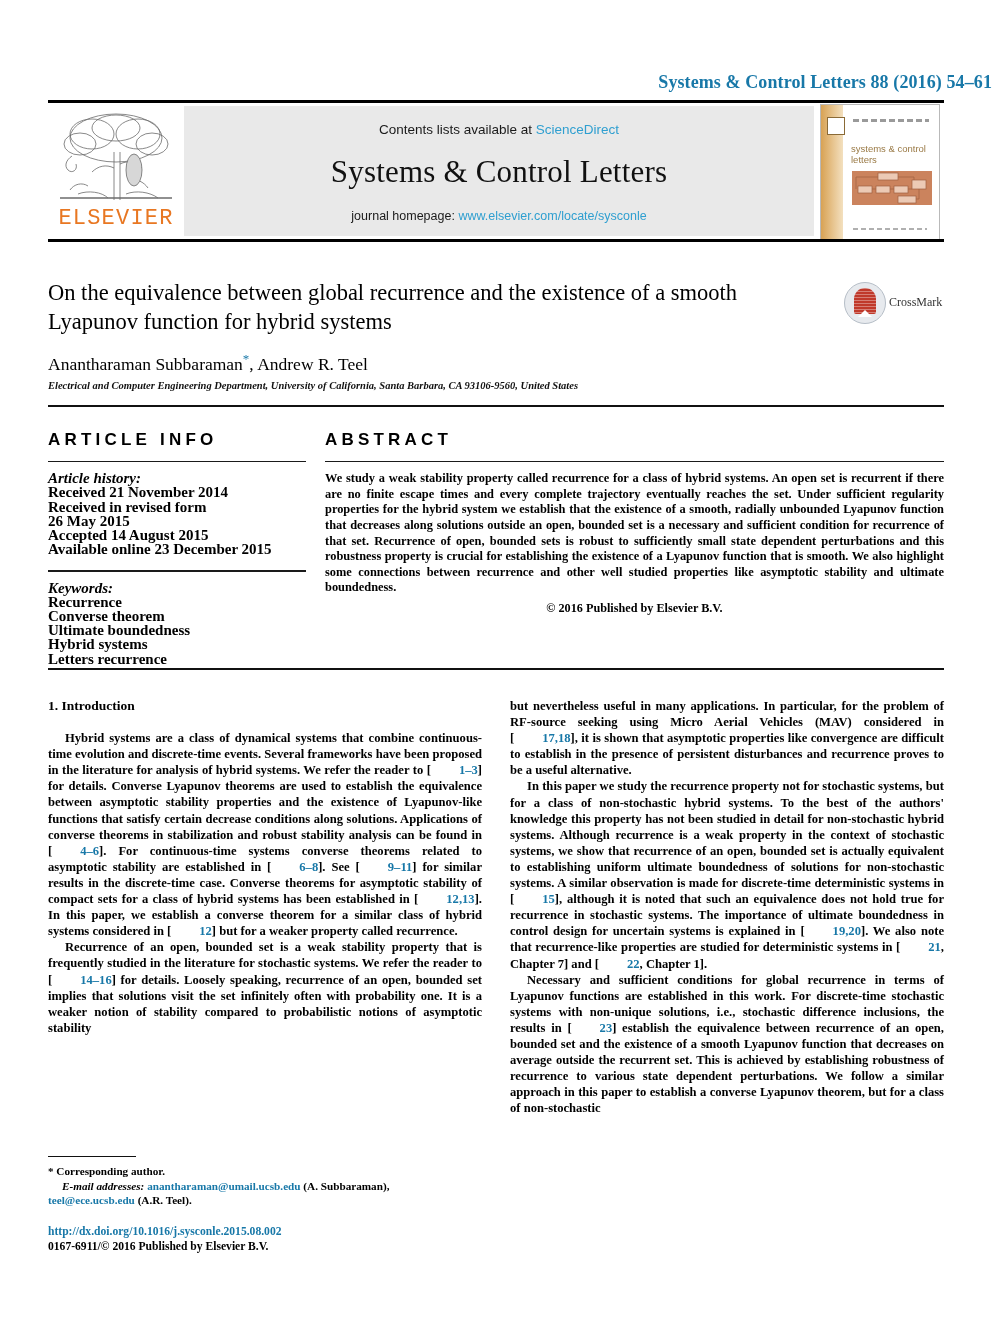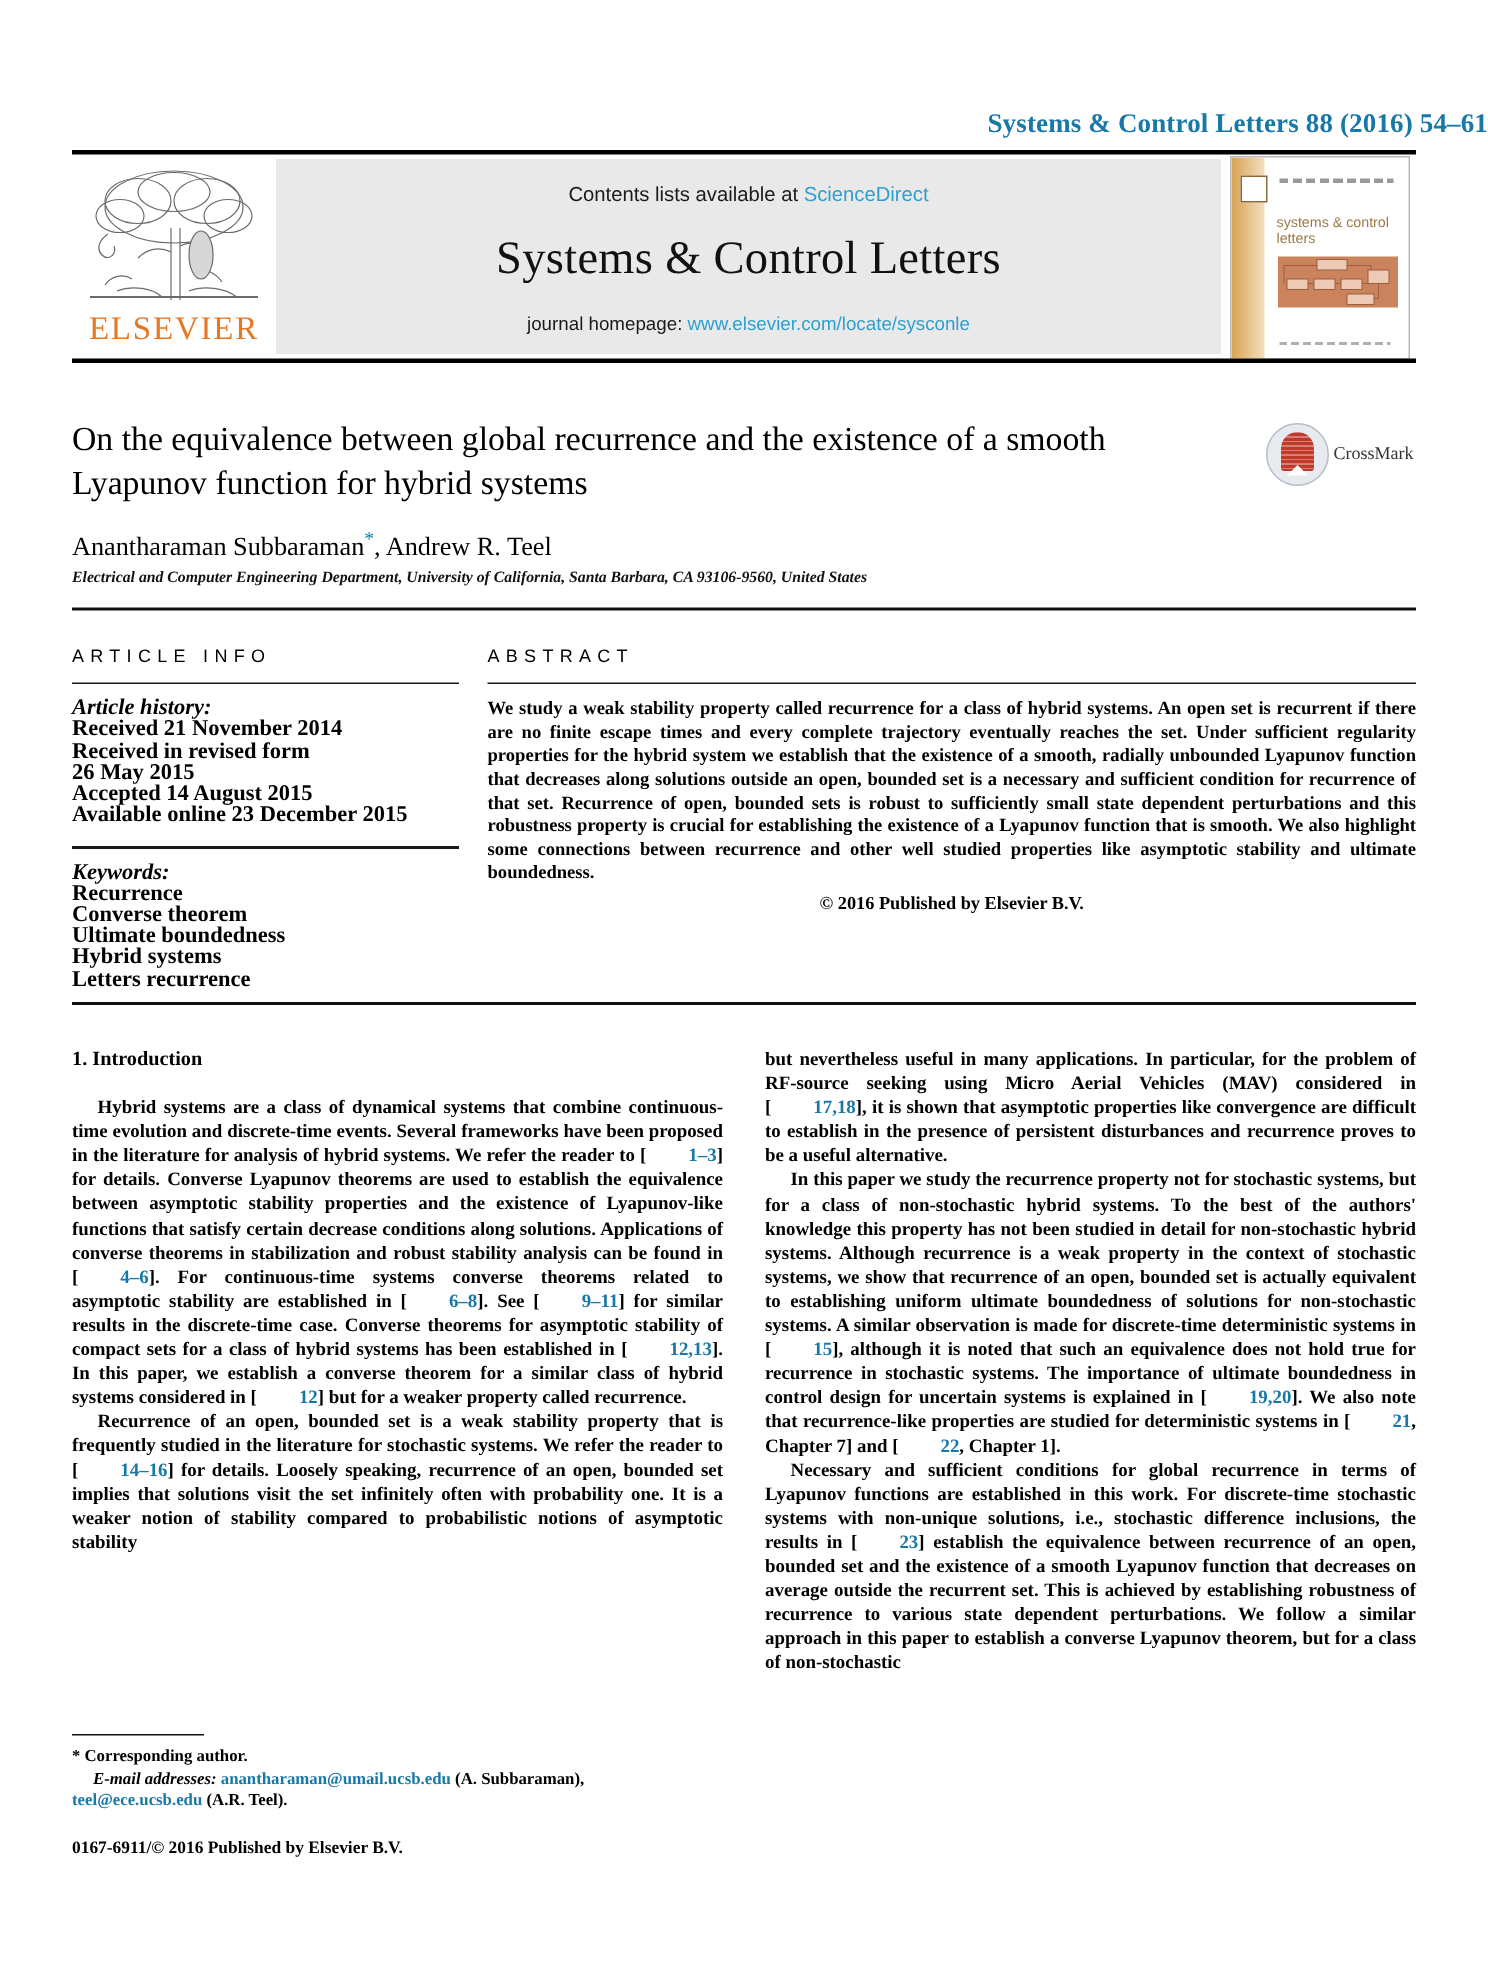--- a/index.html
+++ b/index.html
@@ -68,21 +68,21 @@
     position: absolute;
     left: 8px; top: 2px;
     width: 116px; height: 96px;
   }
   .elsevier-word {
     position: absolute;
     left: 0; top: 100px;
     width: 132px;
     text-align: center;
     color: #e87722;
-    font-family: Liberation Serif, serif;
+    font-family: Liberation Mono, monospace;
     font-size: 22px;
     letter-spacing: 1.2px;
   }
   .center-band {
     position: absolute;
     left: 136px;
     top: 6px;
     width: 630px;
     height: 130px;
     background: #e9e9e9;
@@ -258,22 +258,22 @@
 
   
   .info-col {
     position: absolute;
     left: 48px;
     top: 430px;
     width: 258px;
   }
   .section-head {
     font-family: "Liberation Sans", sans-serif;
-    font-weight: normal;
-    font-size: 12px;
+    font-weight: bold;
+    font-size: 17px;
     letter-spacing: 4.2px;
     color: #000;
   }
   .thin-rule {
     height: 1.2px;
     background: #1a1a1a;
     margin: 11px 0 9px 0;
   }
   .meta-text {
     font-family: "Liberation Serif", serif;
@@ -513,16 +513,17 @@
   <div class="foot-rule"></div>
   <div class="footnote">
     <span class="star">*</span>
     <span>Corresponding author.</span><br>
     <span style="padding-left:14px;"></span><span class="lbl">E-mail addresses:</span>
     <span class="doi-link">anantharaman@umail.ucsb.edu</span><span> (A. Subbaraman),</span><br>
     <span class="doi-link">teel@ece.ucsb.edu</span><span> (A.R. Teel).</span>
   </div>
 
   <div class="doi-block">
+    <div class="doi-link">http://dx.doi.org/10.1016/j.sysconle.2015.08.002</div>
     <div>0167-6911/© 2016 Published by Elsevier B.V.</div>
   </div>
 
 </div>
 
 </body></html>

